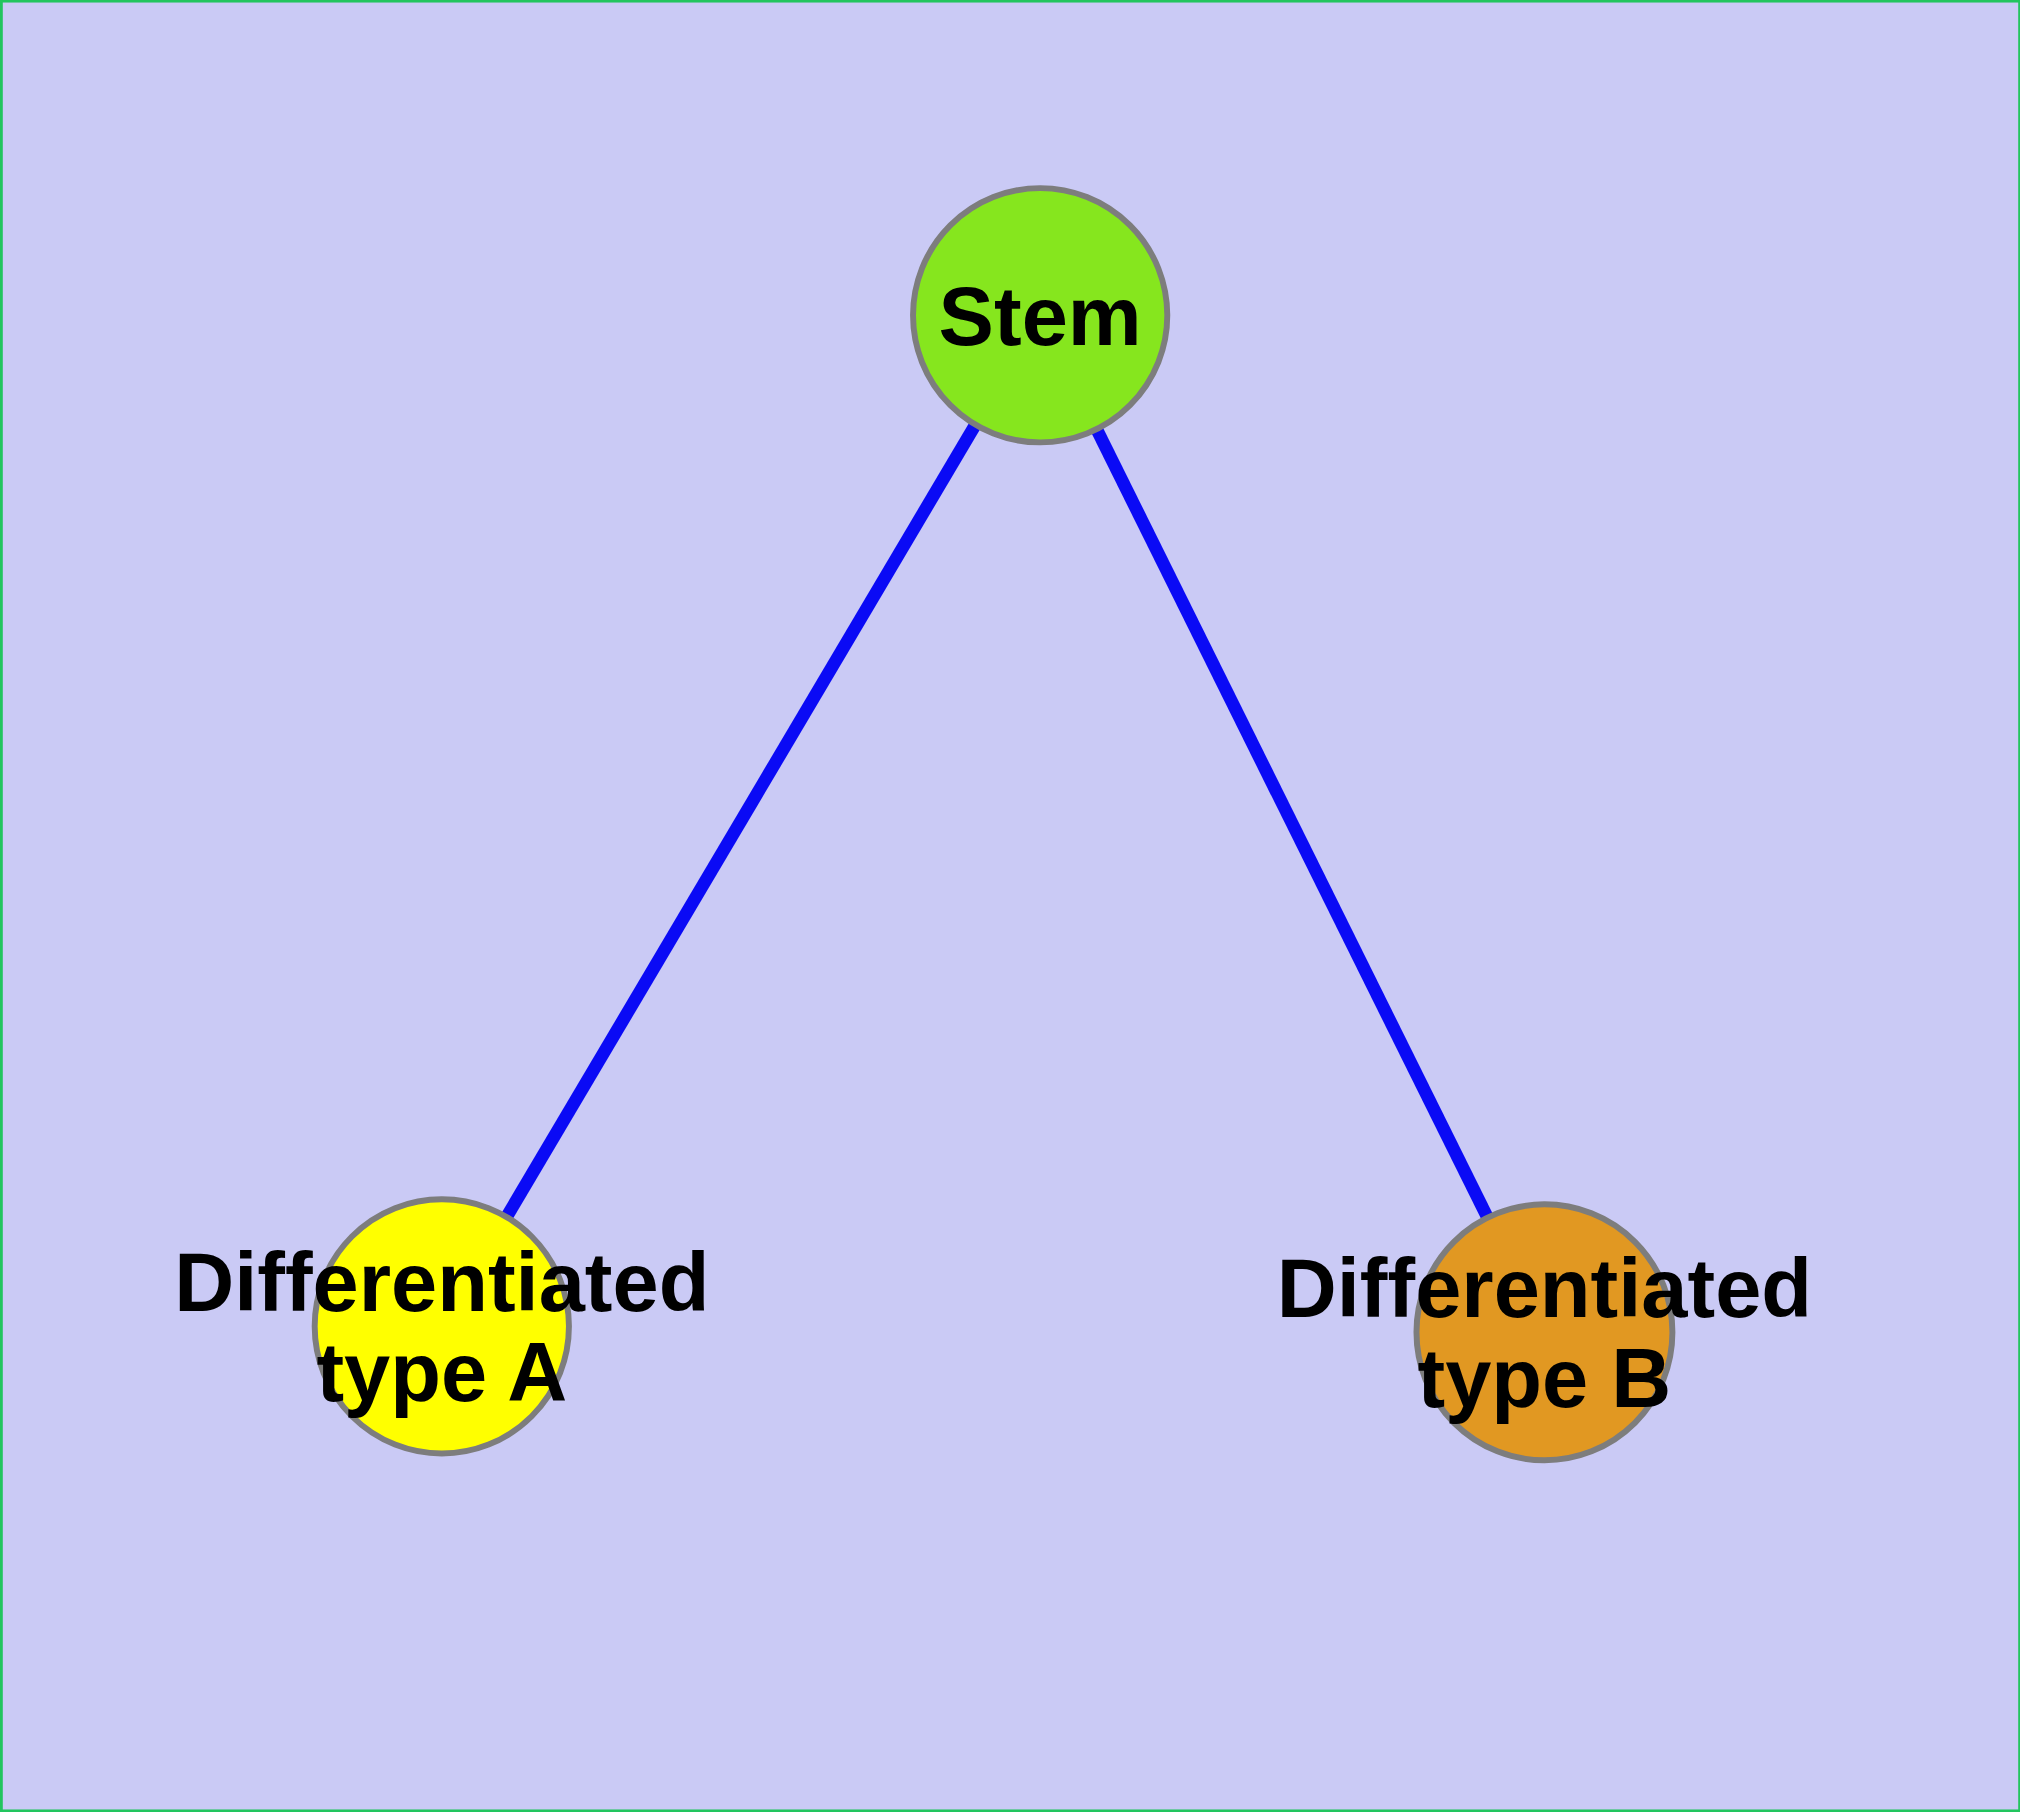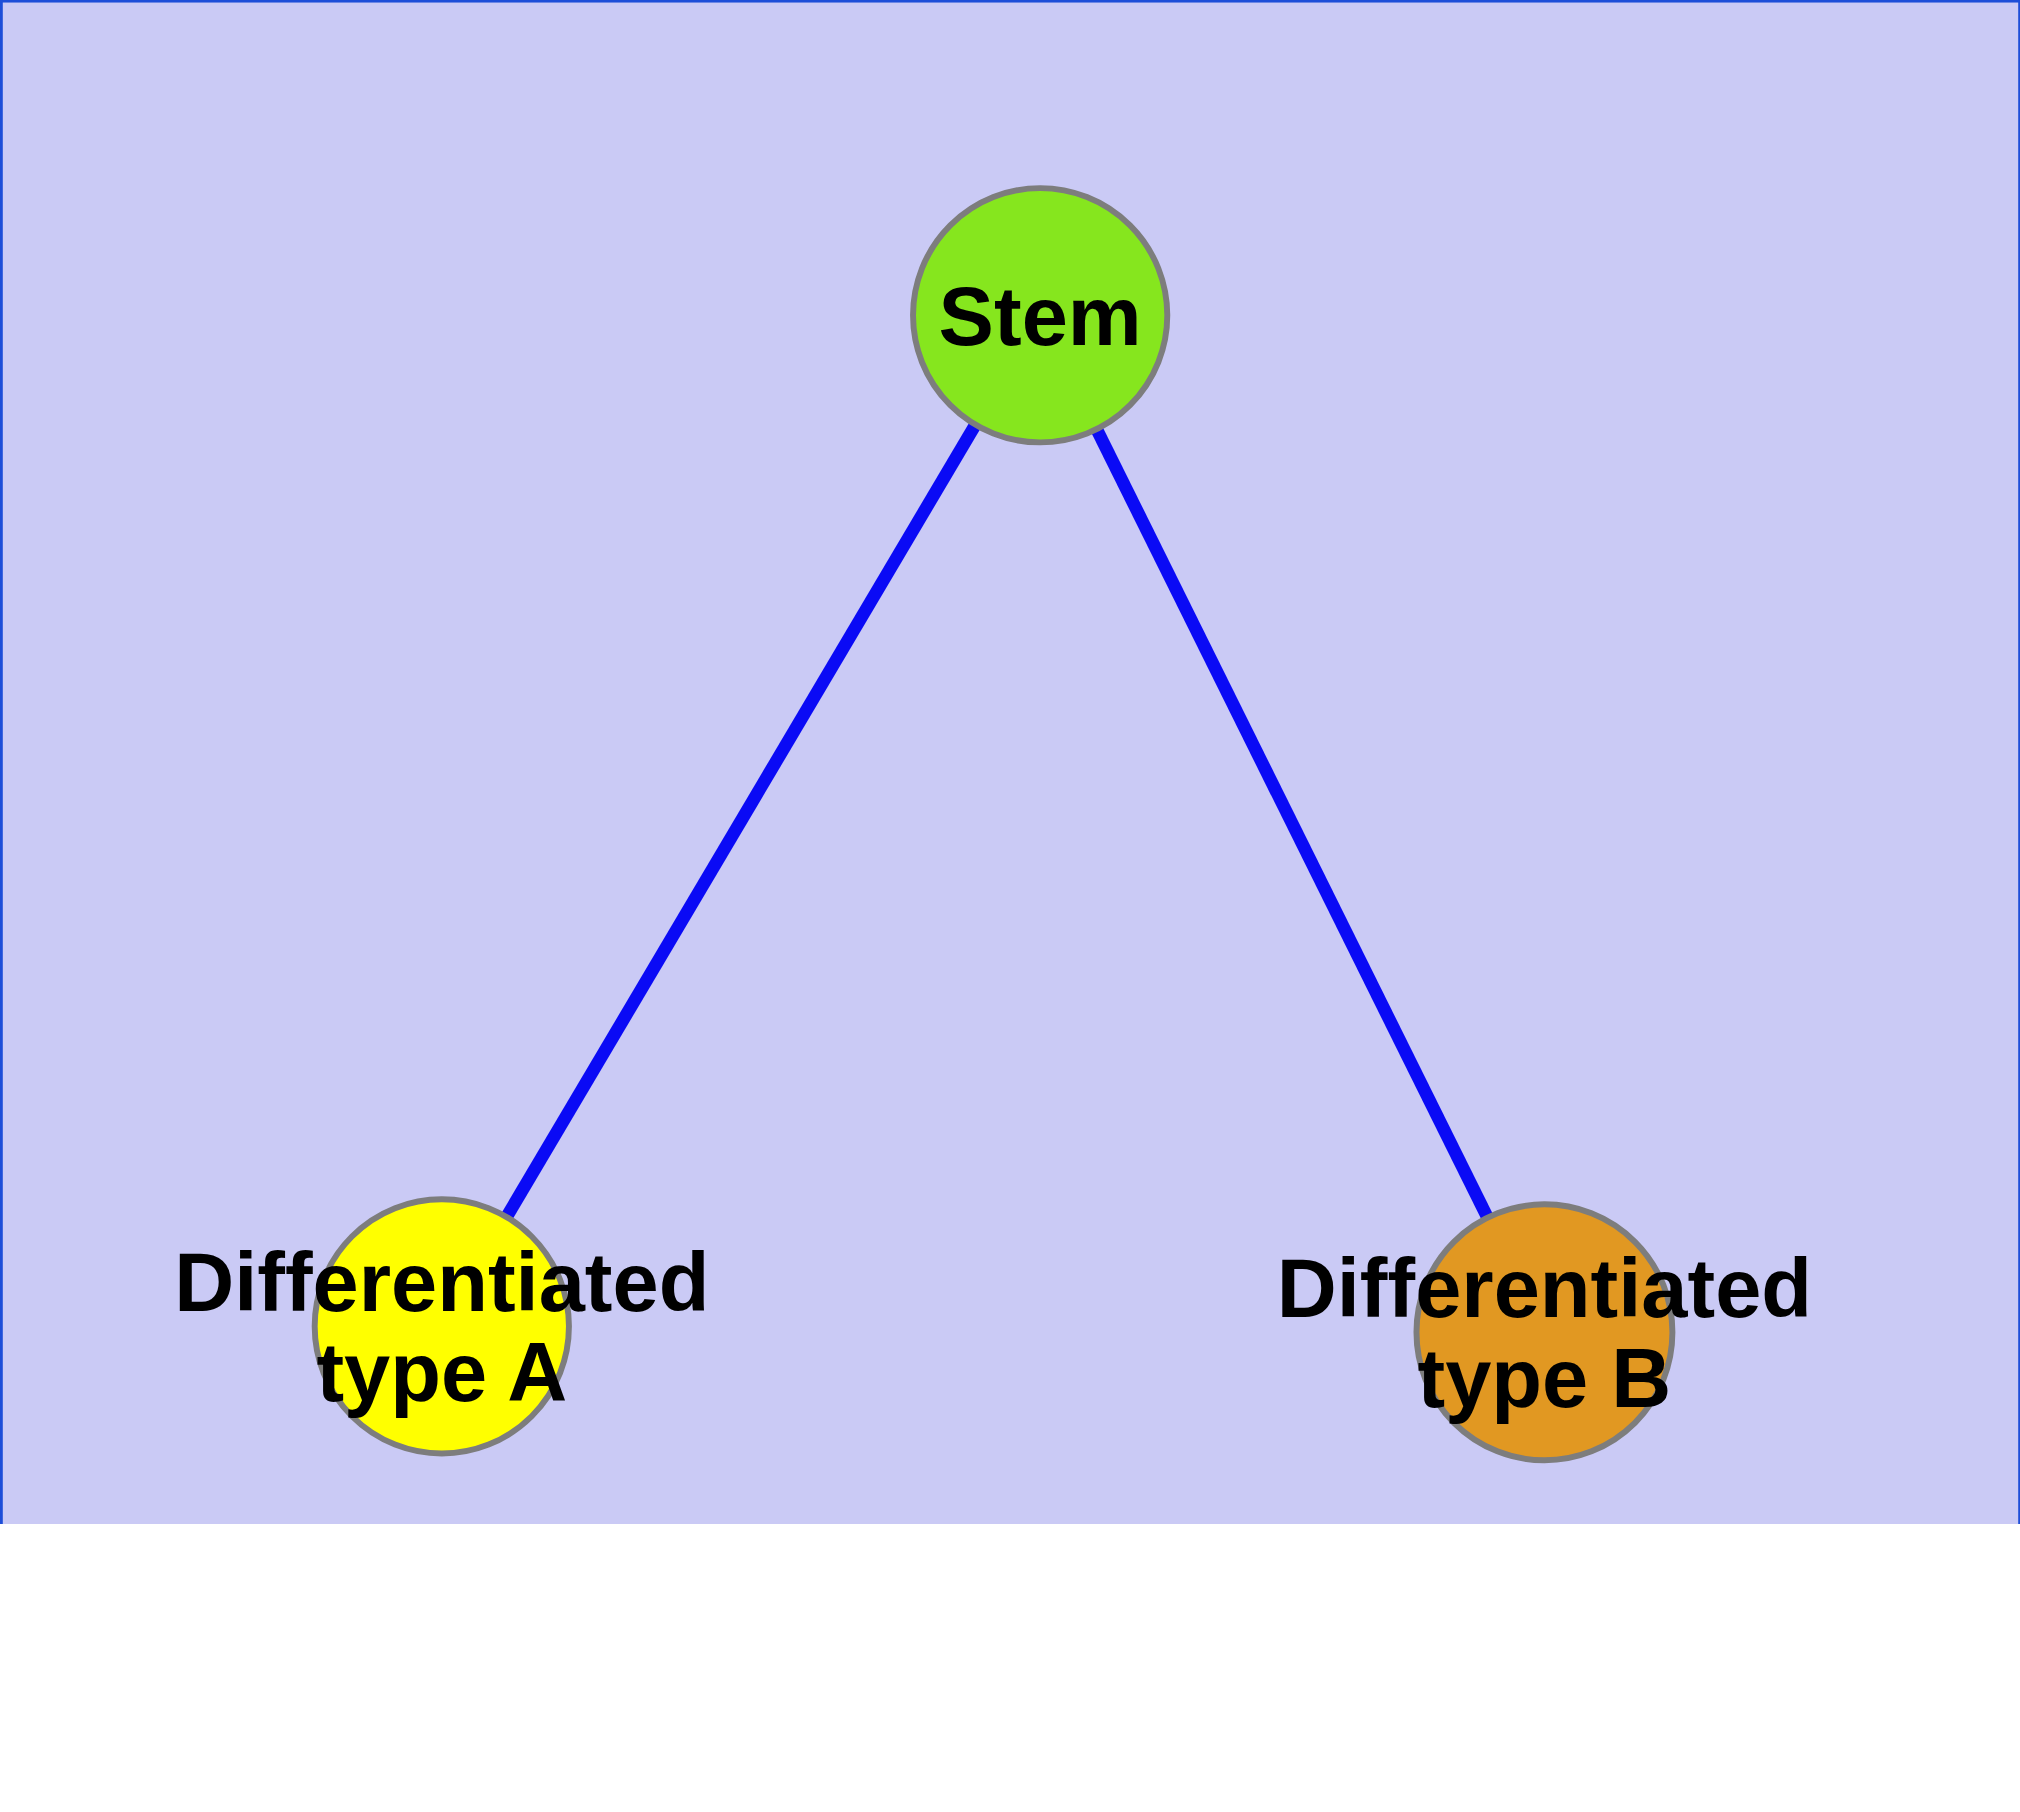--- a/index.html
+++ b/index.html
@@ -3,22 +3,22 @@
 <meta charset="utf-8">
 <style>
   html, body {
     margin: 0;
     padding: 0;
     background: #FFFFFF;
   }
   .stage {
     position: relative;
     width: 2021px;
-    height: 1524px;
-    background: #1d4ed8;
+    height: 1812px;
+    background: #22c55e;
     overflow: hidden;
   }
   svg.graph {
     display: block;
     position: absolute;
     top: 0;
     left: 0;
   }
   svg.graph text {
     font-family: "Liberation Sans", "DejaVu Sans", sans-serif;

